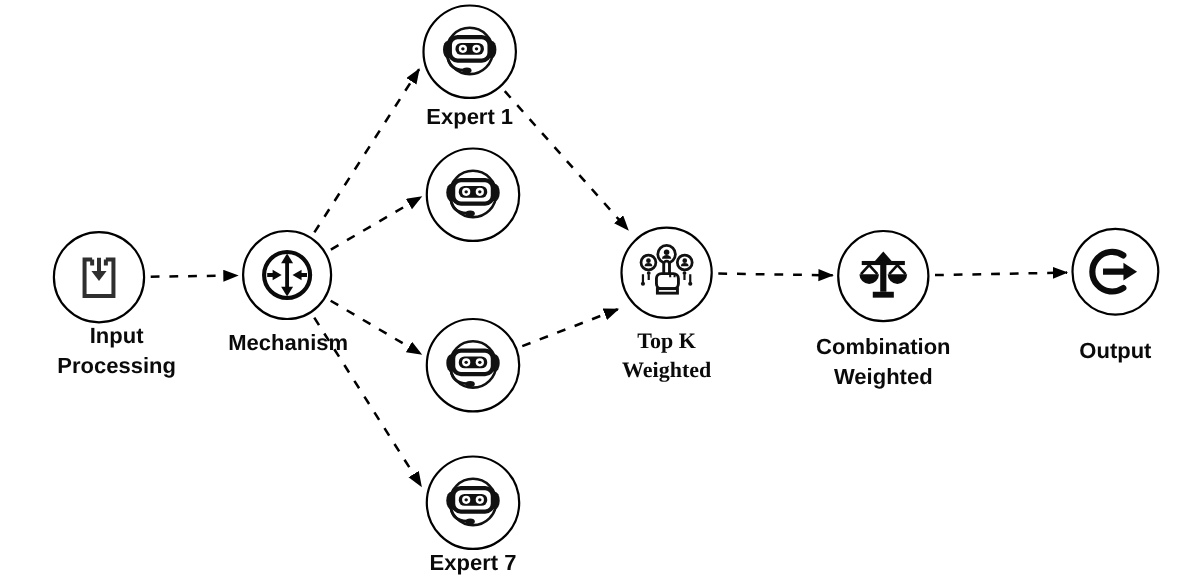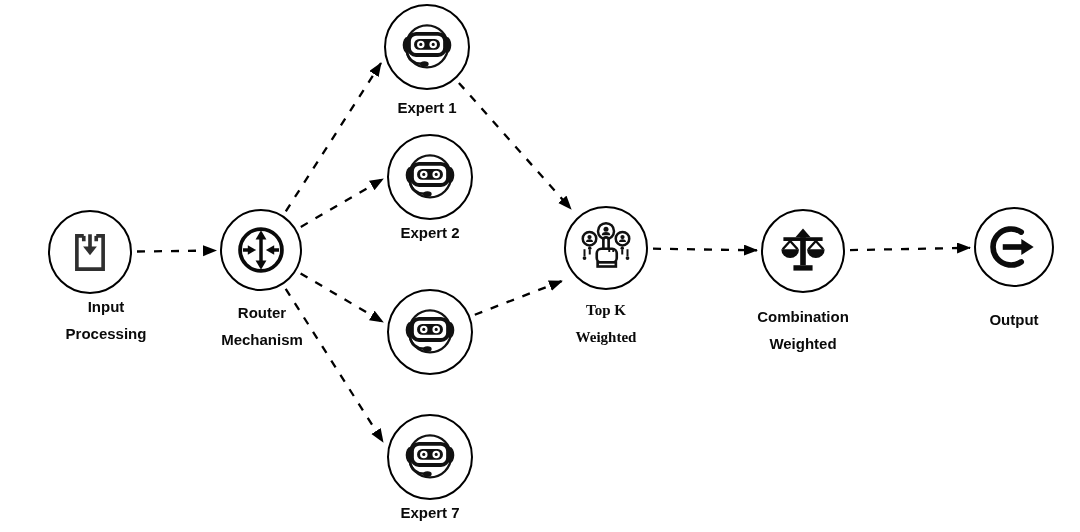--- a/index.html
+++ b/index.html
@@ -12,21 +12,21 @@
           display:flex; align-items:center; justify-content:center; }
   .n-input    { left:48px;  top:210px; width:84px; height:84px; }
   .n-router   { left:220px; top:209px; width:82px; height:82px; }
   .n-expert1  { left:384px; top:4px;   width:86px; height:86px; }
   .n-expert2  { left:387px; top:134px; width:86px; height:86px; }
   .n-expert3  { left:387px; top:289px; width:86px; height:86px; }
   .n-expert4  { left:387px; top:414px; width:86px; height:86px; }
   .n-topk     { left:564px; top:206px; width:84px; height:84px; }
   .n-weighted { left:761px; top:209px; width:84px; height:84px; }
   .n-output   { left:974px; top:207px; width:80px; height:80px; }
-  .label { position:absolute; width:176px; text-align:center; font-size:15px; font-weight:700;
+  .label { position:absolute; width:176px; text-align:center; font-size:20px; font-weight:700;
            line-height:27px; color:#0a0a0a; }
   .label span { display:block; }
   .l-input    { left:18px;   top:293px; }
   .l-router   { left:174px; top:299px; }
   .l-expert1  { left:339px; top:94px;  }
   .l-expert2  { left:342px; top:219px; }
   .l-expert3  { left:342px; top:374px; }
   .l-expert4  { left:342px; top:499px; }
   .l-topk     { left:518px; top:297px;font-family:Liberation Serif, serif; }
   .l-weighted { left:715px; top:303px; }
@@ -80,21 +80,20 @@
       </g>
       <g fill="#0a0a0a">
         <path d="M24 8.8 L19.8 15.8 H28.2 Z"></path>
         <path d="M24 39.2 L19.8 32.2 H28.2 Z"></path>
         <path d="M20.2 24 L13.8 20.3 V27.7 Z"></path>
         <path d="M27.8 24 L34.2 20.3 V27.7 Z"></path>
       </g>
     </svg>
   </div>
   <div class="label l-router">
-    <span>Router</span>
     <span>Mechanism</span>
   </div>
 
   <div class="node n-expert1">
     <svg width="62" height="62" viewBox="0 0 48 48">
       <circle cx="24" cy="23.5" r="16.3" fill="none" stroke="#111111" stroke-width="1.8"></circle>
       <ellipse cx="8.6" cy="22.5" rx="3.4" ry="6.2" fill="#111111"></ellipse>
       <ellipse cx="39.4" cy="22.5" rx="3.4" ry="6.2" fill="#111111"></ellipse>
       <rect x="10" y="13.8" width="28" height="16.4" rx="5.5" fill="#ffffff" stroke="#111111" stroke-width="3"></rect>
       <rect x="14" y="17.8" width="20" height="8.4" rx="4" fill="#111111"></rect>
@@ -117,23 +116,20 @@
       <ellipse cx="39.4" cy="22.5" rx="3.4" ry="6.2" fill="#111111"></ellipse>
       <rect x="10" y="13.8" width="28" height="16.4" rx="5.5" fill="#ffffff" stroke="#111111" stroke-width="3"></rect>
       <rect x="14" y="17.8" width="20" height="8.4" rx="4" fill="#111111"></rect>
       <circle cx="19.2" cy="22" r="2.9" fill="#ffffff"></circle>
         <circle cx="19.2" cy="22" r="1.2" fill="#111111"></circle>
       <circle cx="28.8" cy="22" r="2.9" fill="#ffffff"></circle>
         <circle cx="28.8" cy="22" r="1.2" fill="#111111"></circle>
       <path d="M8.6 28 C9.2 33.8 13.5 36.6 19.5 37" fill="none" stroke="#111111" stroke-width="1.9"></path>
       <ellipse cx="22" cy="37.2" rx="3.3" ry="2.1" fill="#111111"></ellipse>
     </svg>
-  </div>
-  <div class="label l-expert2">
-    <span>Expert 2</span>
   </div>
 
   <div class="node n-expert3">
     <svg width="62" height="62" viewBox="0 0 48 48">
       <circle cx="24" cy="23.5" r="16.3" fill="none" stroke="#111111" stroke-width="1.8"></circle>
       <ellipse cx="8.6" cy="22.5" rx="3.4" ry="6.2" fill="#111111"></ellipse>
       <ellipse cx="39.4" cy="22.5" rx="3.4" ry="6.2" fill="#111111"></ellipse>
       <rect x="10" y="13.8" width="28" height="16.4" rx="5.5" fill="#ffffff" stroke="#111111" stroke-width="3"></rect>
       <rect x="14" y="17.8" width="20" height="8.4" rx="4" fill="#111111"></rect>
       <circle cx="19.2" cy="22" r="2.9" fill="#ffffff"></circle>

